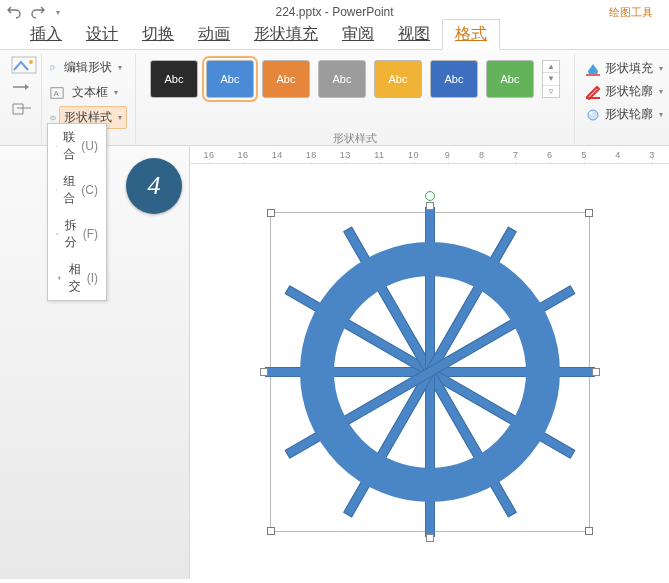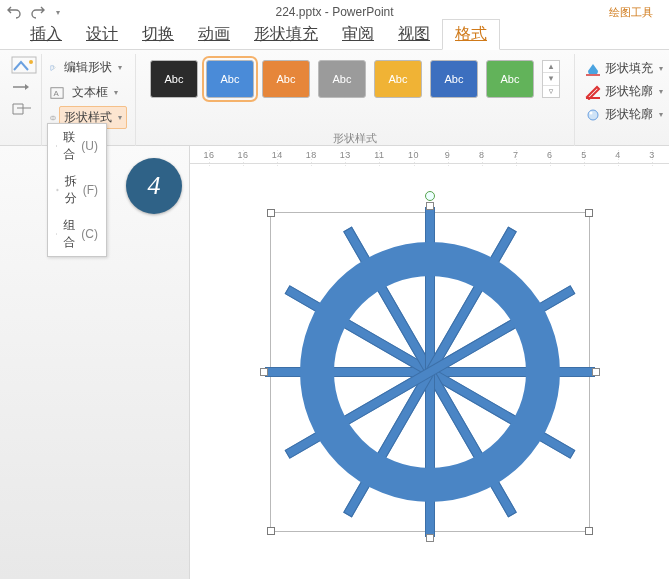--- a/index.html
+++ b/index.html
@@ -190,34 +190,41 @@
 <div class="dropdown">
   <div class="item">
       <svg class="dd-icon" viewBox="0 0 16 16">
         <path d="M5 3a5 5 0 0 1 8 4 5 5 0 1 1-9 3 5 5 0 0 1 1-7z" fill="#bbb" stroke="#888"></path>
       </svg>
       <span>联合</span>
       <span class="hotkey">(U)</span>
     </div>
   <div class="item">
       <svg class="dd-icon" viewBox="0 0 16 16">
+        <circle cx="6" cy="8" r="5" fill="#bbb" stroke="#888"></circle>
+        <circle cx="10" cy="8" r="5" fill="#fff" stroke="#888"></circle>
+      </svg>
+      <span>组合</span>
+      <span class="hotkey">(C)</span>
+    </div>
+  <div class="item">
+      <svg class="dd-icon" viewBox="0 0 16 16">
         <circle cx="6" cy="8" r="5" fill="none" stroke="#888"></circle>
         <circle cx="10" cy="8" r="5" fill="none" stroke="#888"></circle>
         <path d="M8 4a5 5 0 0 1 0 8 5 5 0 0 1 0-8z" fill="#bbb"></path>
       </svg>
       <span>拆分</span>
       <span class="hotkey">(F)</span>
     </div>
   <div class="item">
       <svg class="dd-icon" viewBox="0 0 16 16">
-        <circle cx="6" cy="8" r="5" fill="#bbb" stroke="#888"></circle>
-        <circle cx="10" cy="8" r="5" fill="#fff" stroke="#888"></circle>
-      </svg>
-      <span>组合</span>
-      <span class="hotkey">(C)</span>
+        <path d="M8 4a5 5 0 0 1 0 8 5 5 0 0 1 0-8z" fill="#bbb" stroke="#888"></path>
+      </svg>
+      <span>相交</span>
+      <span class="hotkey">(I)</span>
     </div>
 </div>
 
 <div class="badge">4</div>
 
 <div class="below-ribbon">
   <div class="leftpane"></div>
   <div class="canvas-area">
     <div class="ruler">
       <span>16</span>

